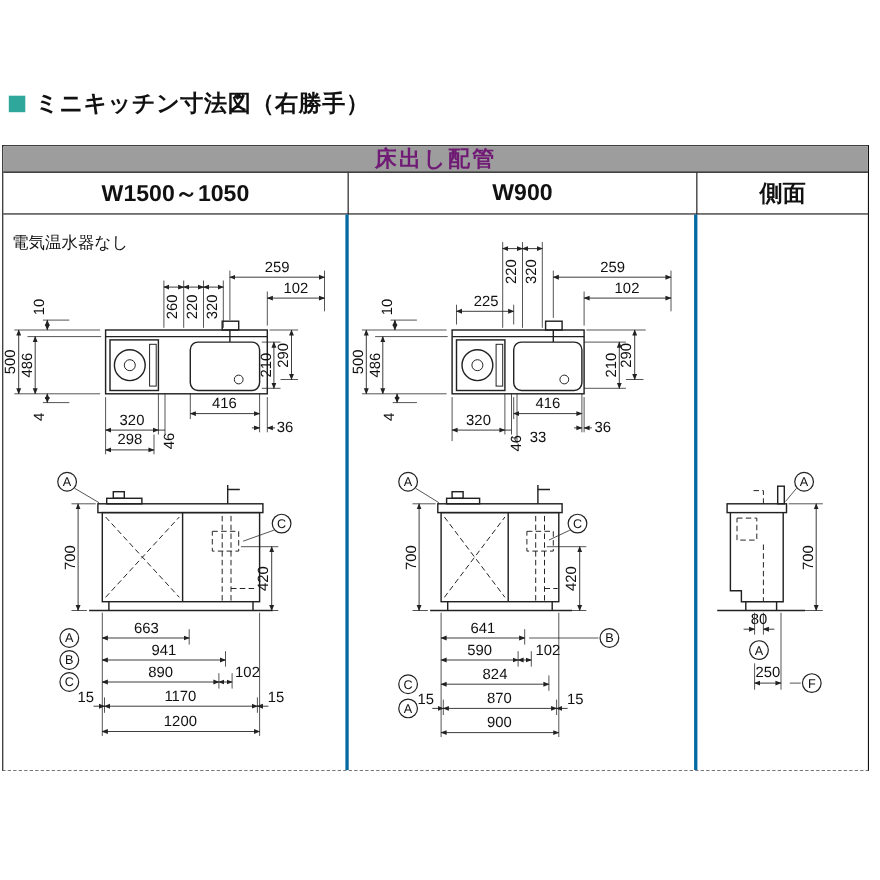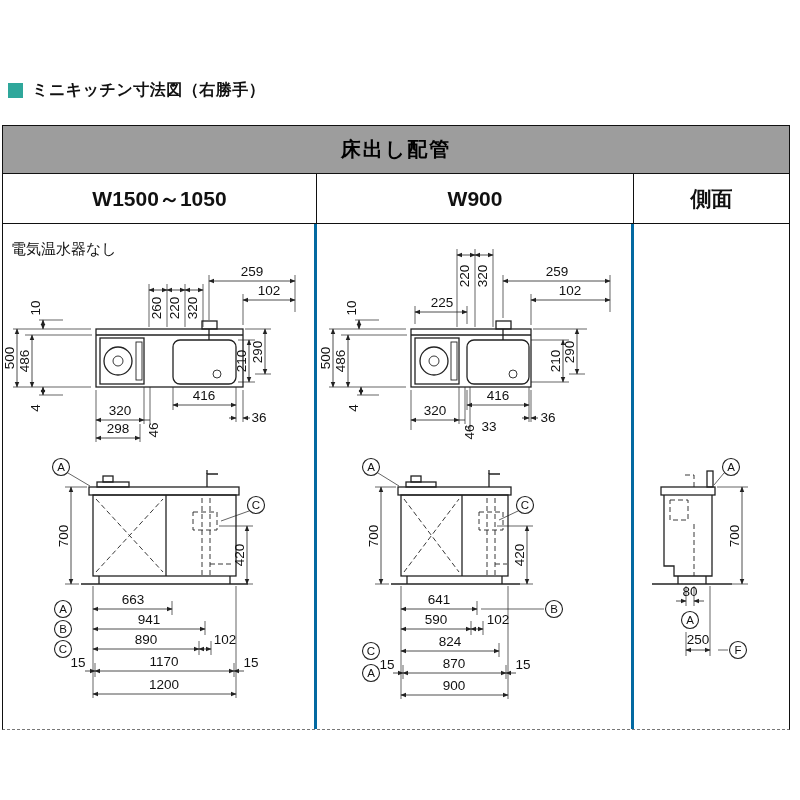--- a/index.html
+++ b/index.html
@@ -2,31 +2,31 @@
 <html><head>
 <meta charset="utf-8">
 <style>
   * { box-sizing: border-box; margin: 0; padding: 0; }
   body {
     width: 800px; height: 800px; background: #fff; overflow: hidden;
     font-family: "Liberation Sans", "DejaVu Sans", sans-serif; color: #111;
   }
   .title-row { display: flex; align-items: center; gap: 9px; margin: 80px 0 24px 8px; }
   .bullet { width: 15px; height: 15px; background: #2fa79b; flex: 0 0 auto; }
-  .title { font-size: 16px; font-weight: bold; letter-spacing: 0.5px; }
+  .title { font-size: 21px; font-weight: bold; letter-spacing: 0.5px; }
 
   .sheet { margin-left: 2px; width: 788px; border: 1px solid #111; border-bottom: 1px dashed #777; background: #fff; }
   .sheet-header {
-    height: 48px; background: #9d9d9d; border-bottom: 1px solid #111;
+    height: 24px; background: #9d9d9d; border-bottom: 1px solid #111;
     display: flex; align-items: center; justify-content: center;
-    font-size: 20px; font-weight: bold; color: #000000; letter-spacing: 2px;
+    font-size: 20px; font-weight: bold; color: #701a75; letter-spacing: 2px;
   }
   .cols, .panels { display: grid; grid-template-columns: 314px 317px 155px; }
   .col-h {
-    height: 50px; border-bottom: 1px solid #111; border-right: 1px solid #111;
+    height: 38px; border-bottom: 1px solid #111; border-right: 1px solid #111;
     display: flex; align-items: center; justify-content: center;
     font-size: 21px; font-weight: bold;
   }
   .col-h.last { border-right: none; font-family: Liberation Mono, monospace; }
   .panel { border-right: 3px solid #0369a1; height: 505px; overflow: hidden; }
   .panel.last { border-right: none; }
 
   svg text { font-family: "Liberation Sans", "DejaVu Sans", sans-serif; fill: #111; }
   .ln   { fill: none; stroke: #222; stroke-width: 1.3; }
   .thin { fill: none; stroke: #222; stroke-width: 0.9; }

